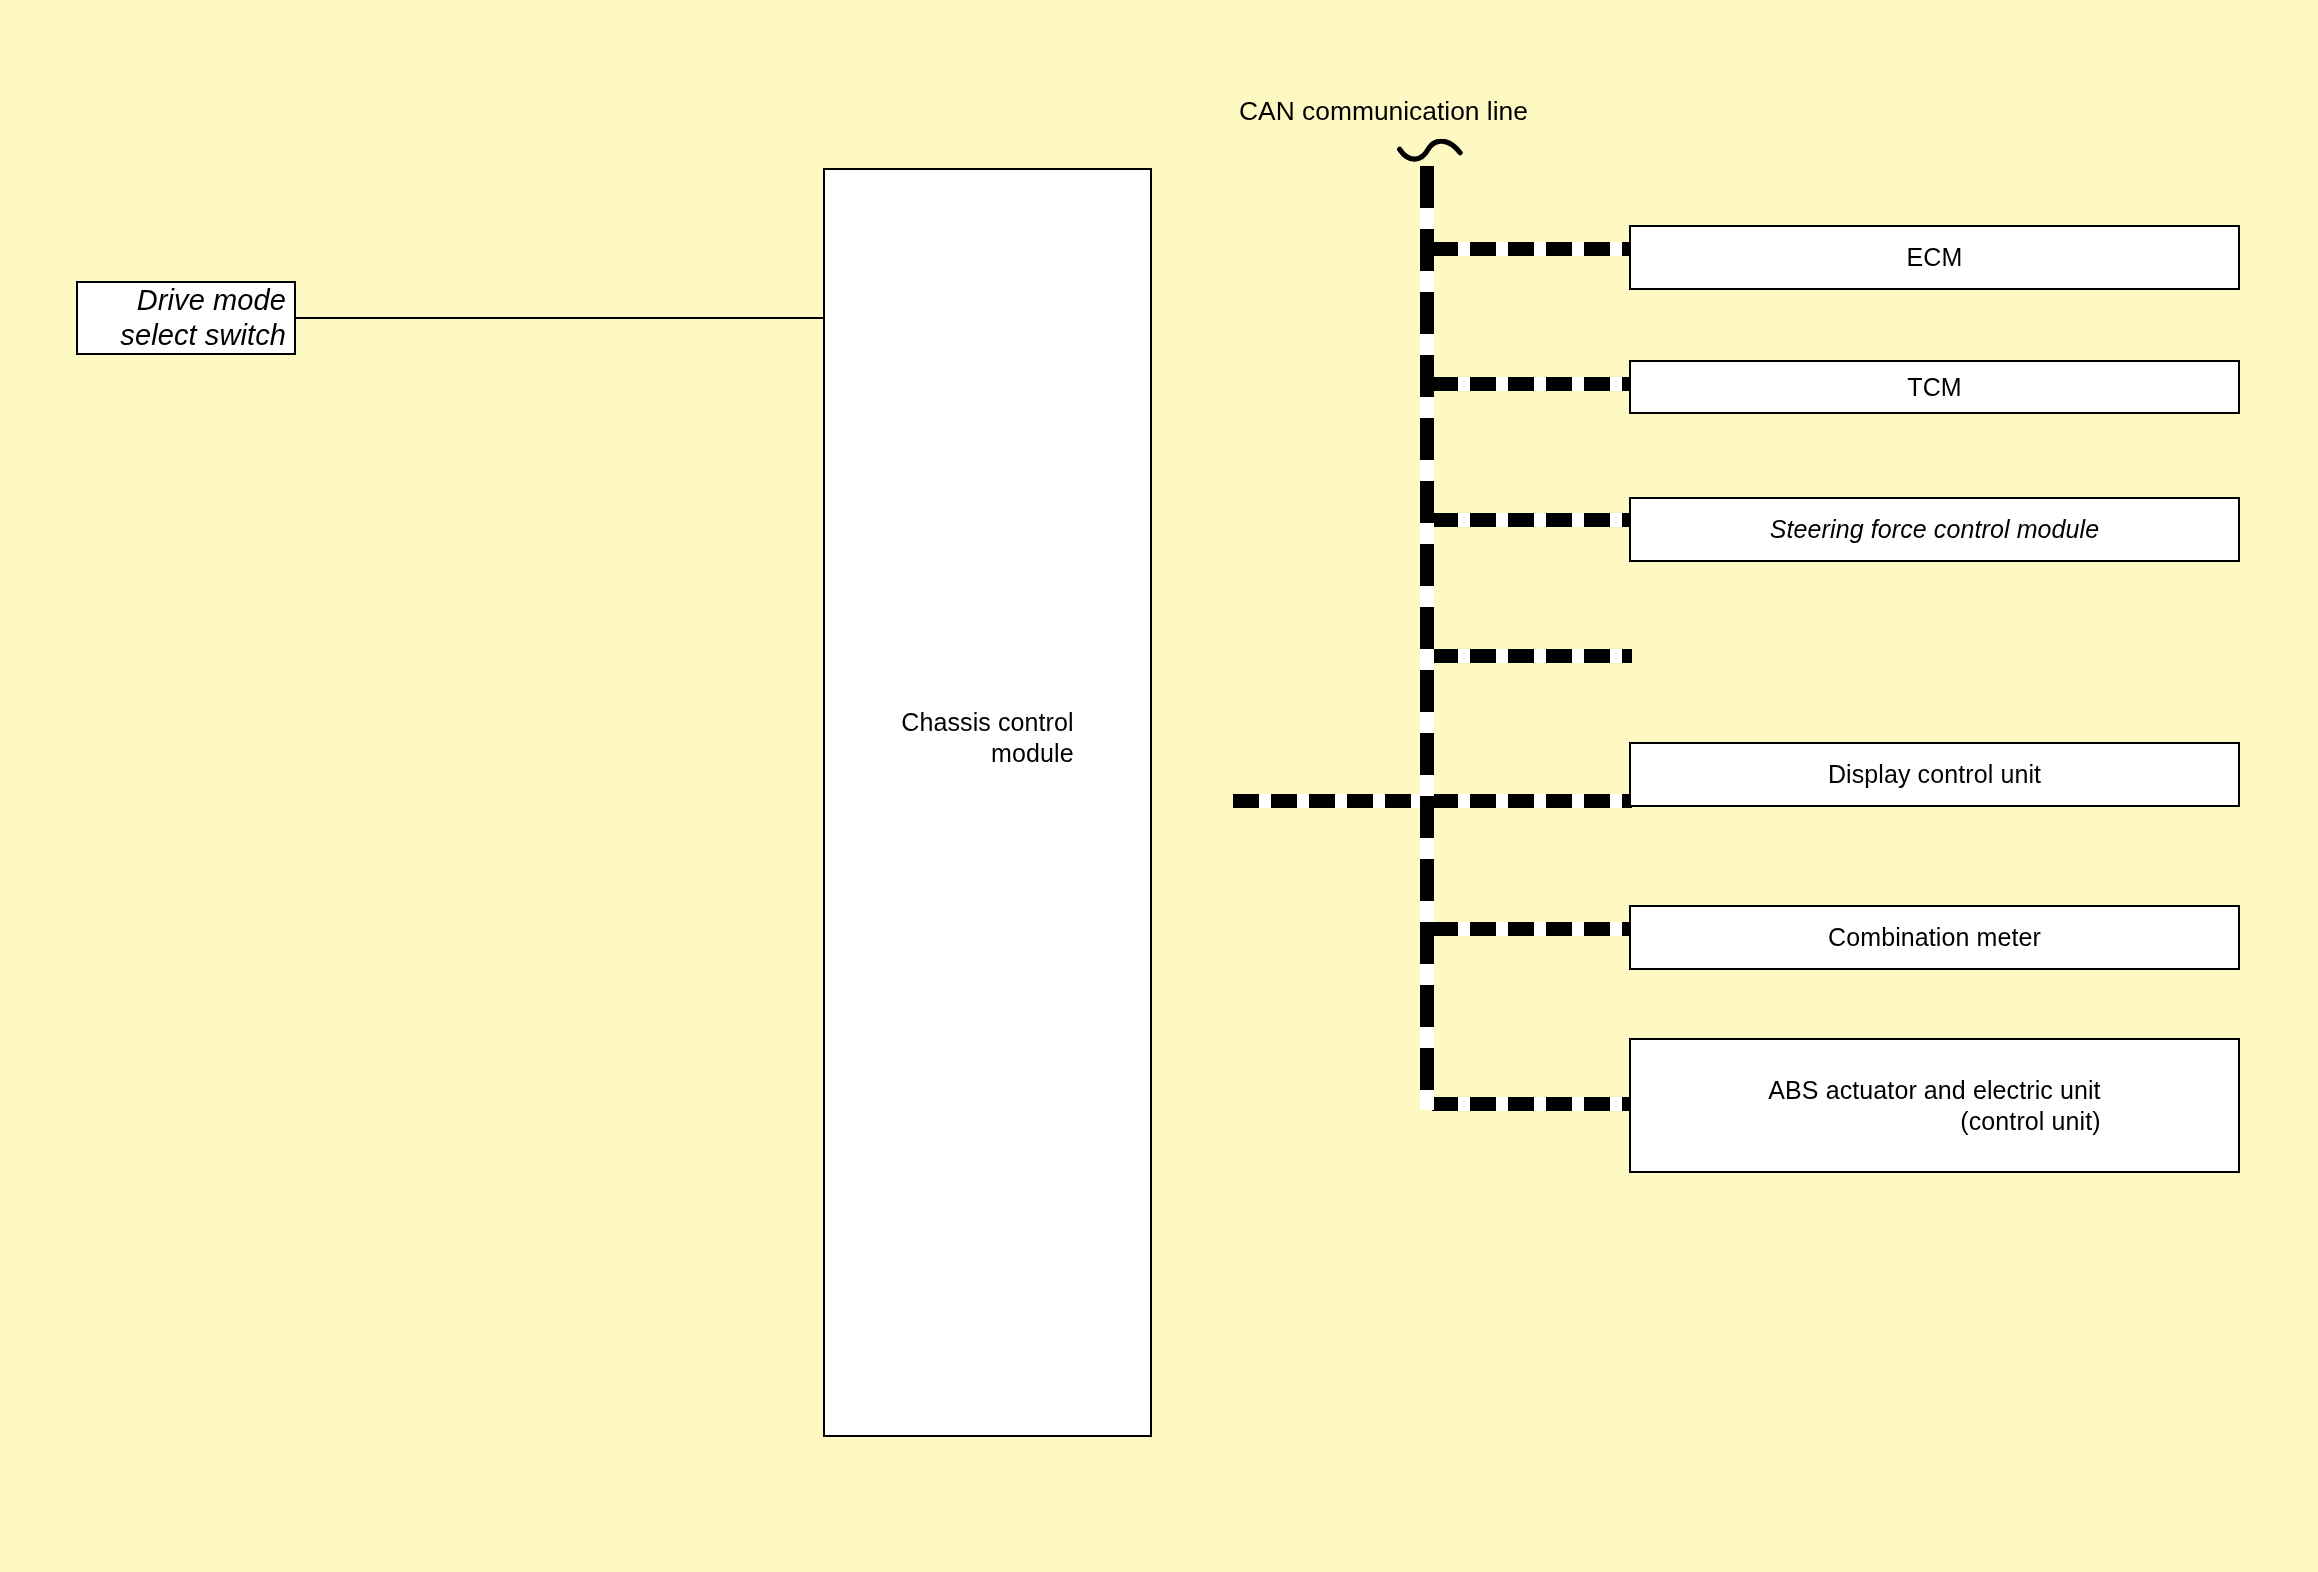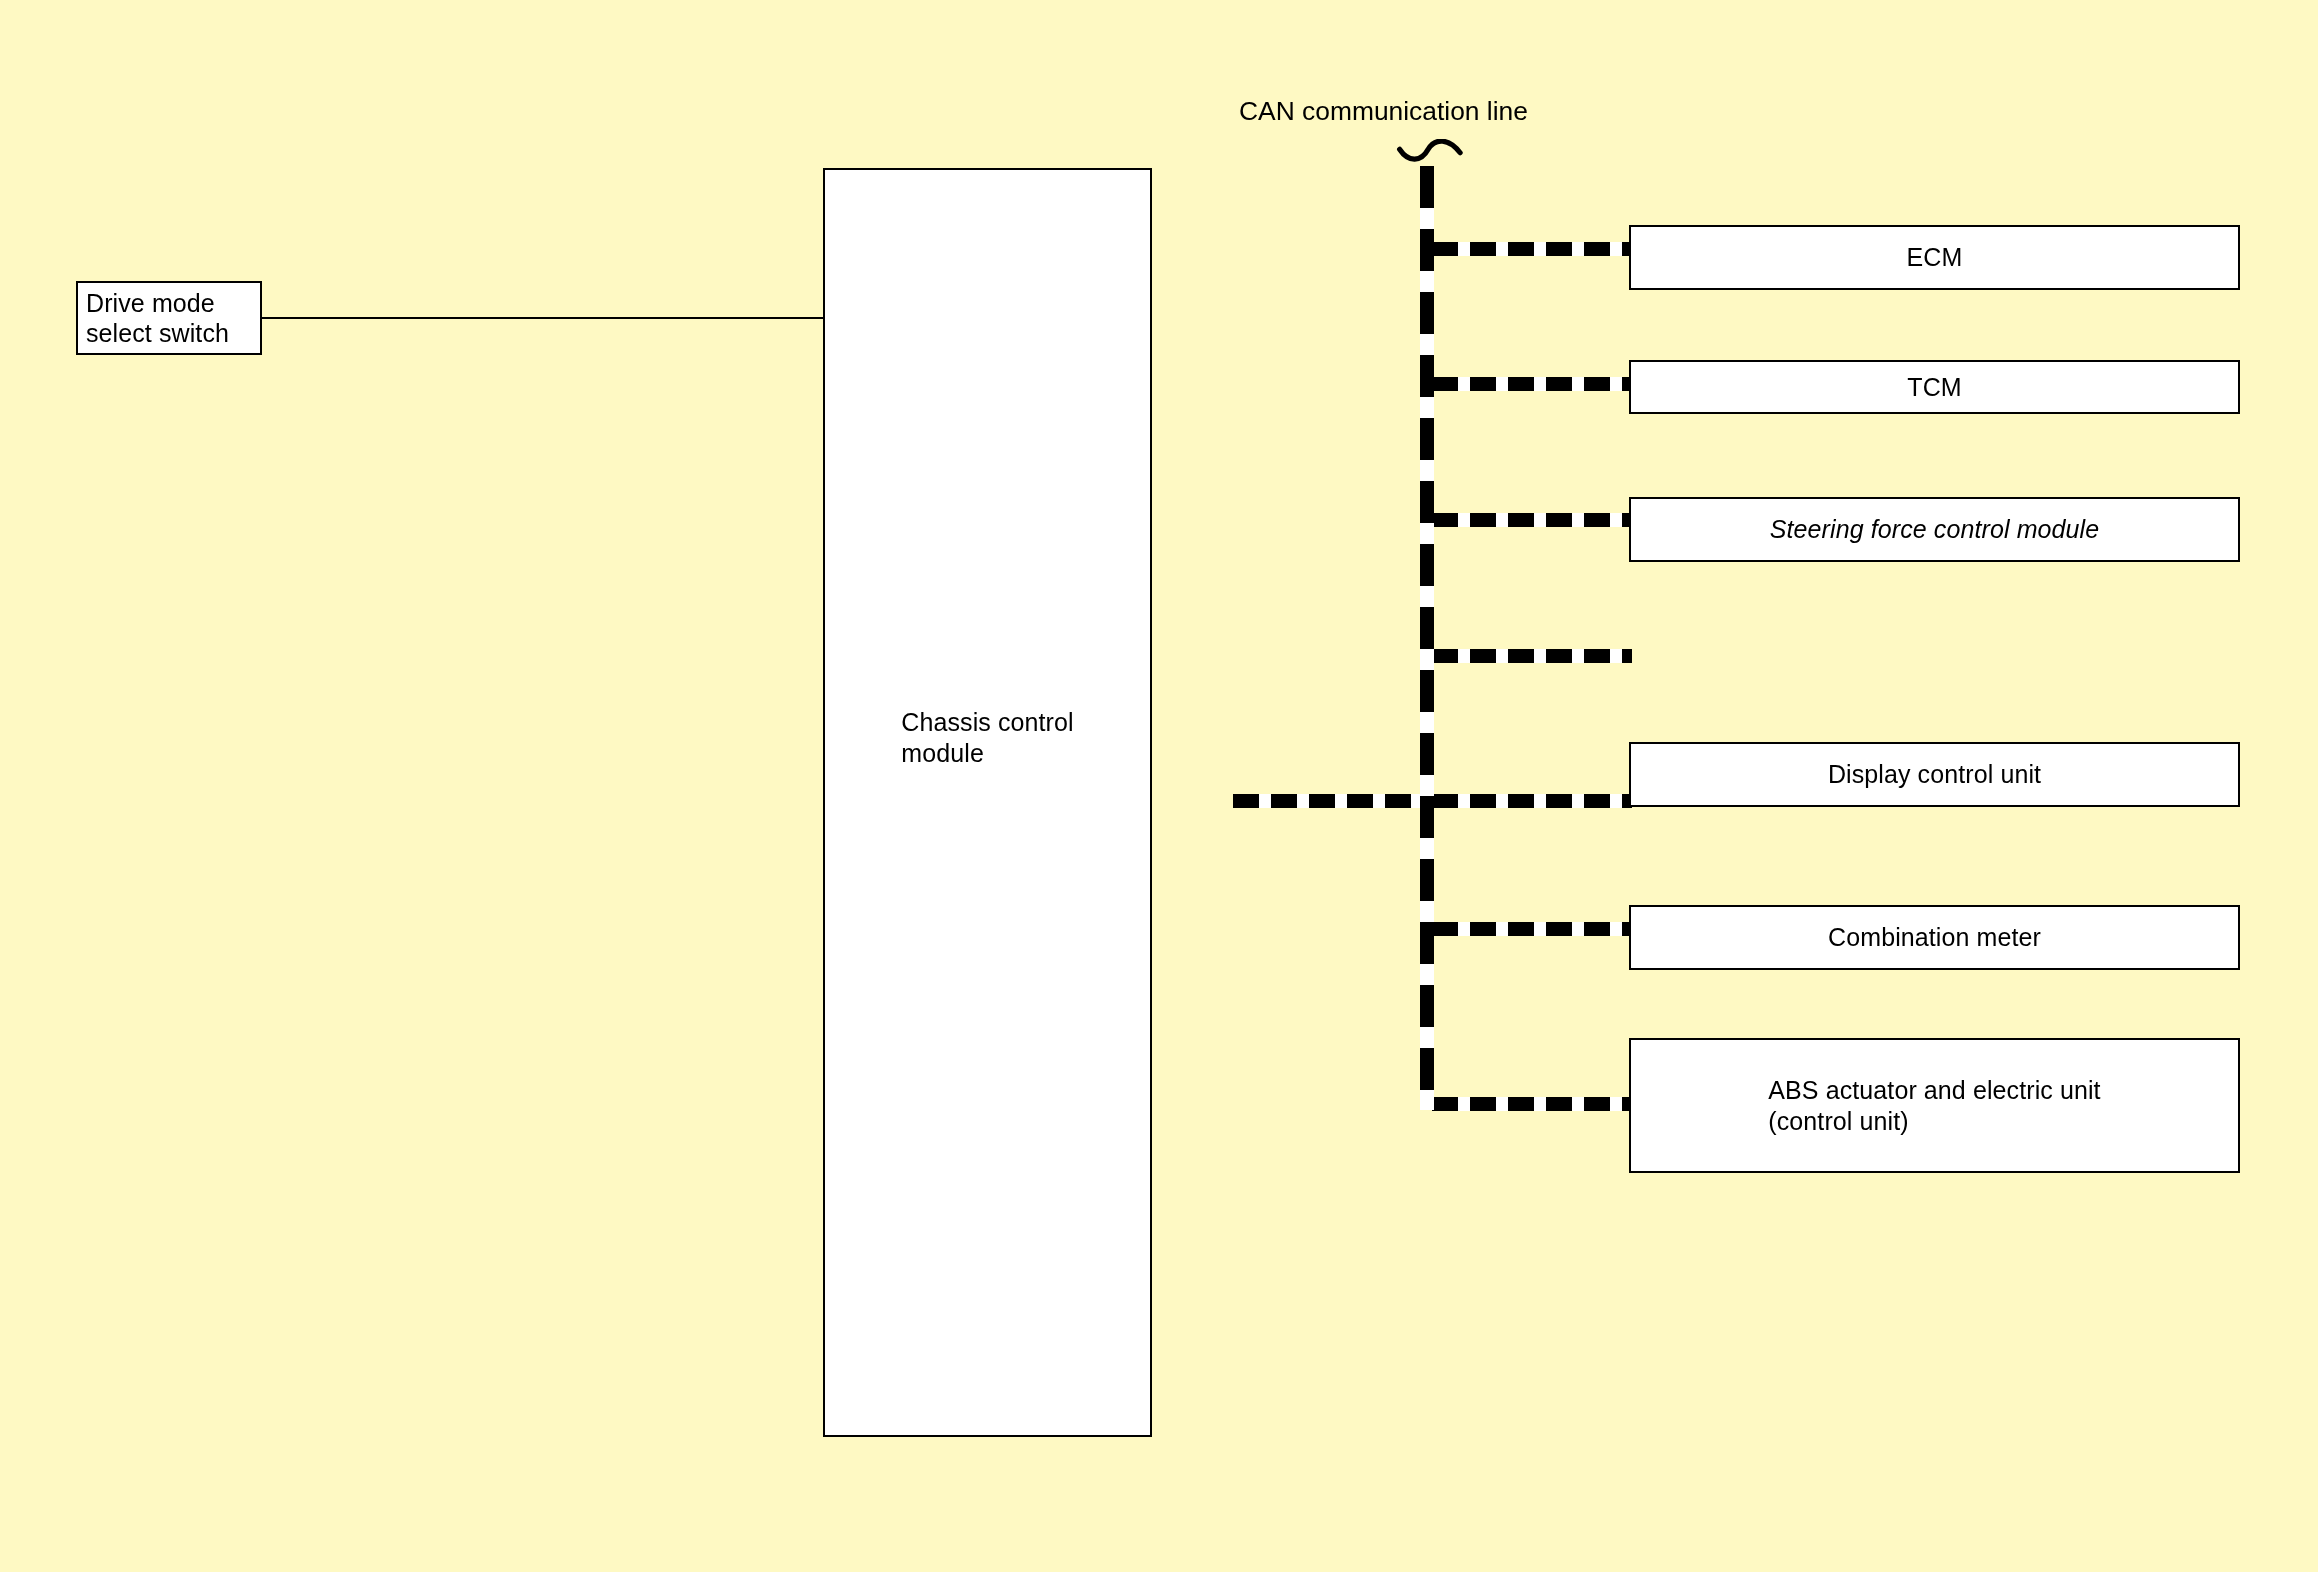--- a/index.html
+++ b/index.html
@@ -20,21 +20,21 @@
 
   
   .node-box {
     position: absolute;
     box-sizing: border-box;
     border: 2.9px solid #000000;
     background: #ffffff;
     display: flex;
     align-items: center;
     justify-content: center;
-    text-align: left;
+    text-align: right;
     line-height: 1.22;
     font-size: 25px;
     letter-spacing: 0.1px;
     z-index: 6;
   }
   .node-box .label-text {
     display: block;
     white-space: pre-line;
     padding: 0 8px;
   }
@@ -50,23 +50,24 @@
     justify-content: center;
   }
   #chassis-box .label-text {
     margin-top: 537px;
   }
 
   
   #drive-mode-box {
     left: 76px;
     top: 281px;
-    width: 186px;
+    width: 220px;
     height: 74px;
-    font-size: 25px;
+    font-size: 29px;
+    font-style: italic;
   }
 
   
   .unit-box {
     left: 1629px;
     width: 611px;
   }
 
   
   .thin-wire {

